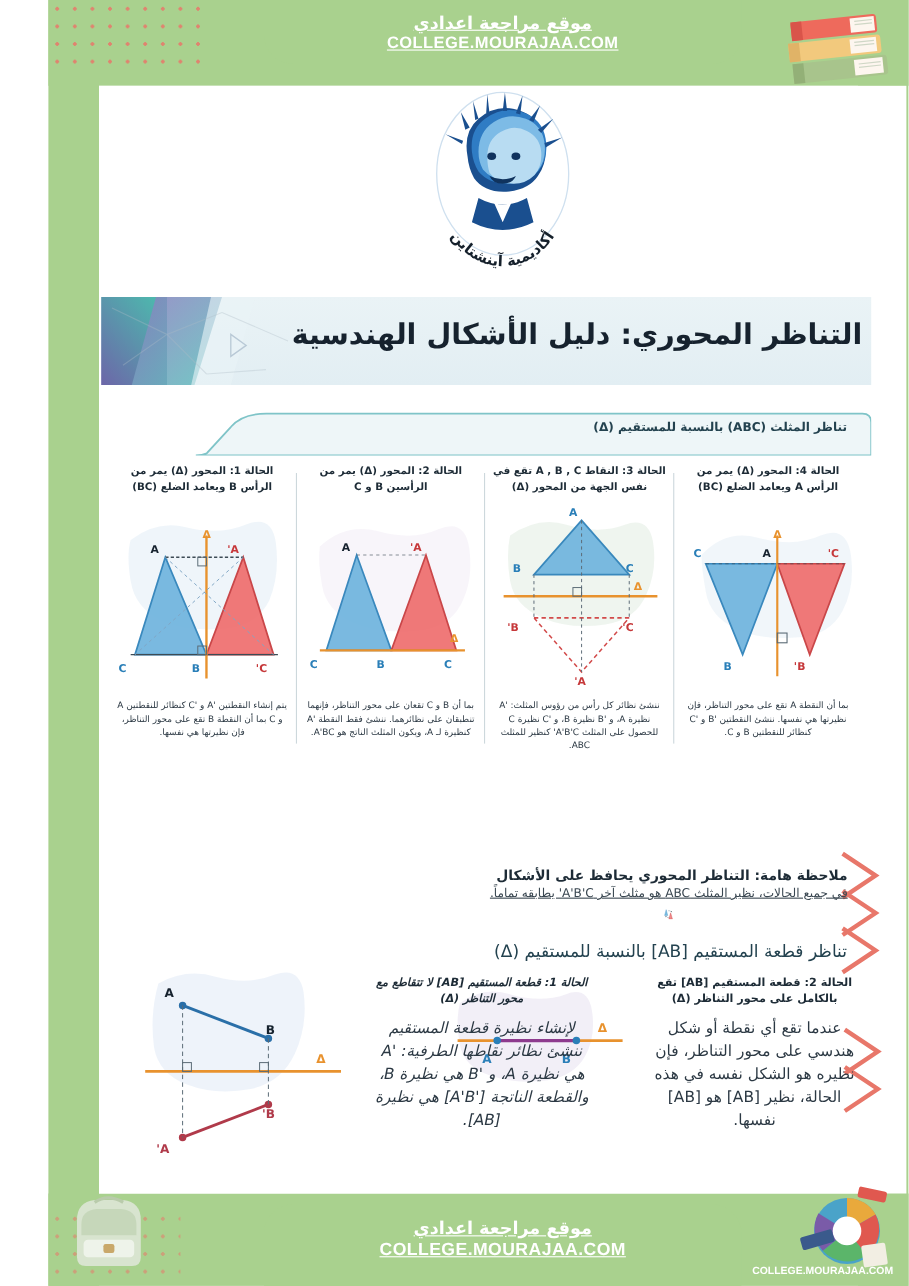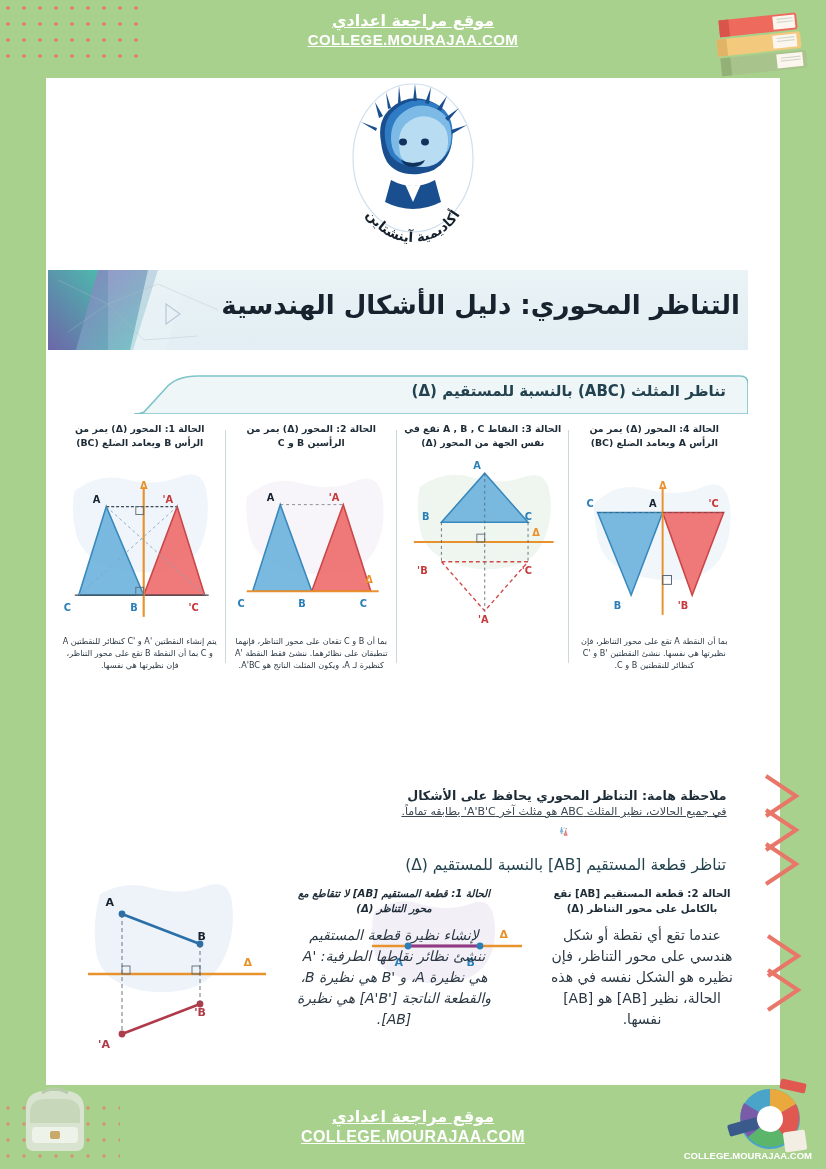--- a/index.html
+++ b/index.html
@@ -4,21 +4,21 @@
 <style>
   html,body{margin:0;padding:0;}
   body{
     width:826px;height:1169px;
     background:#ffffff;
     font-family:"DejaVu Sans","Liberation Sans",sans-serif;
     overflow:hidden;position:relative;
   }
 
   
-  .page{position:absolute;inset:0;background:#ffffff;}
+  .page{position:absolute;inset:0;background:#ffffff;margin-left:44px;}
 
   
   .band-top{position:absolute;left:0;top:0;width:826px;height:78px;background:#a9d18e;}
   .band-left{position:absolute;left:0;top:0;width:46px;height:1169px;background:#a9d18e;}
   .band-right{position:absolute;right:0;top:0;width:46px;height:1169px;background:#a9d18e;}
   .band-bottom{position:absolute;left:0;bottom:0;width:826px;height:84px;background:#a9d18e;}
   .white-core{position:absolute;left:46px;top:78px;width:734px;height:1007px;background:#fff;}
 
   
   .dots{position:absolute;left:0;top:0;width:140px;height:70px;
@@ -62,21 +62,21 @@
     background:linear-gradient(180deg,#eaf3f6 0%,#e2eef3 100%);
     overflow:hidden;z-index:4;}
   .tb-title{position:absolute;right:8px;top:20px;color:#16222e;font-size:26px;font-weight:bold;
     letter-spacing:-.2px;}
   .tb-deco{position:absolute;left:-10px;top:0;width:190px;height:80px;}
   .tb-lines{position:absolute;right:470px;top:0;width:230px;height:80px;opacity:.35;}
 
   
   .sec1{position:absolute;left:48px;top:374px;width:700px;height:470px;z-index:3;}
   .sec1-tabbg{position:absolute;right:0;top:0;width:700px;height:40px;}
-  .sec1-title{position:absolute;right:22px;top:8px;color:#23424f;font-size:15px;font-weight:bold;}
+  .sec1-title{position:absolute;right:22px;top:8px;color:#23424f;font-size:11px;font-weight:bold;}
 
   .cases{position:absolute;right:8px;top:48px;width:686px;display:flex;flex-direction:row;gap:0;}
   .case{width:171.5px;box-sizing:border-box;padding:0 7px;position:relative;}
   .case + .case::before{content:"";position:absolute;right:0;top:8px;bottom:8px;width:1px;background:#cdd8dc;}
   .case-h{color:#1d2b36;font-size:9.4px;font-weight:bold;line-height:1.45;text-align:center;
     min-height:30px;margin-bottom:4px;}
   .case-fig{width:100%;height:175px;display:block;}
   .case-p{color:#2b3843;font-size:8.1px;line-height:1.5;text-align:center;margin-top:4px;}
 
   
@@ -242,20 +242,21 @@
           <line x1="126" y1="66" x2="126" y2="106" stroke="#5a6a75" stroke-width=".9" stroke-dasharray="3 3"></line>
           <rect x="74" y="78" width="8" height="8" fill="none" stroke="#5a6a75" stroke-width=".9"></rect>
           <text x="78" y="12" font-size="10" font-weight="bold" fill="#2a7fb8" font-family="DejaVu Sans, sans-serif">A</text>
           <text x="26" y="64" font-size="10" font-weight="bold" fill="#2a7fb8" font-family="DejaVu Sans, sans-serif">B</text>
           <text x="130" y="64" font-size="10" font-weight="bold" fill="#2a7fb8" font-family="DejaVu Sans, sans-serif">C</text>
           <text x="24" y="118" font-size="10" font-weight="bold" fill="#c6383a" font-family="DejaVu Sans, sans-serif">B'</text>
           <text x="130" y="118" font-size="10" font-weight="bold" fill="#c6383a" font-family="DejaVu Sans, sans-serif">C'</text>
           <text x="86" y="168" font-size="10" font-weight="bold" fill="#c6383a" font-family="DejaVu Sans, sans-serif">A'</text>
           <text x="138" y="80" font-size="10" font-weight="bold" fill="#e8922e" font-family="DejaVu Sans, sans-serif">Δ</text>
         </svg>
+        <div class="case-p">ننشئ نظائر كل رأس من رؤوس المثلث: 'A نظيرة A، و 'B نظيرة B، و 'C نظيرة C للحصول على المثلث A'B'C' كنظير للمثلث ABC.</div>
       </div>
 
       <div class="case">
         <div class="case-h">الحالة 2: المحور (Δ) يمر من الرأسين B و C</div>
         <svg class="case-fig" viewBox="0 0 160 175">
           <path d="M14 40 q24 -22 54 -14 q32 9 56 -2 q24 -10 28 18 q4 30 -8 52 q-12 22 -42 24 q-34 3 -58 -8 q-24 -11 -28 -34 q-4 -22 -2 -36z" fill="#f3eef6" opacity=".6"></path>
           <polygon points="20,136 80,136 48,48" fill="#6fb4de" stroke="#2a7fb8" stroke-width="1.6" opacity=".92"></polygon>
           <polygon points="80,136 140,136 112,48" fill="#ef6e6e" stroke="#c6383a" stroke-width="1.6" opacity=".92"></polygon>
           <line x1="14" y1="136" x2="148" y2="136" stroke="#e8922e" stroke-width="2.2"></line>
           <line x1="48" y1="48" x2="112" y2="48" stroke="#3d4b55" stroke-width="1" stroke-dasharray="3 3" opacity=".6"></line>

